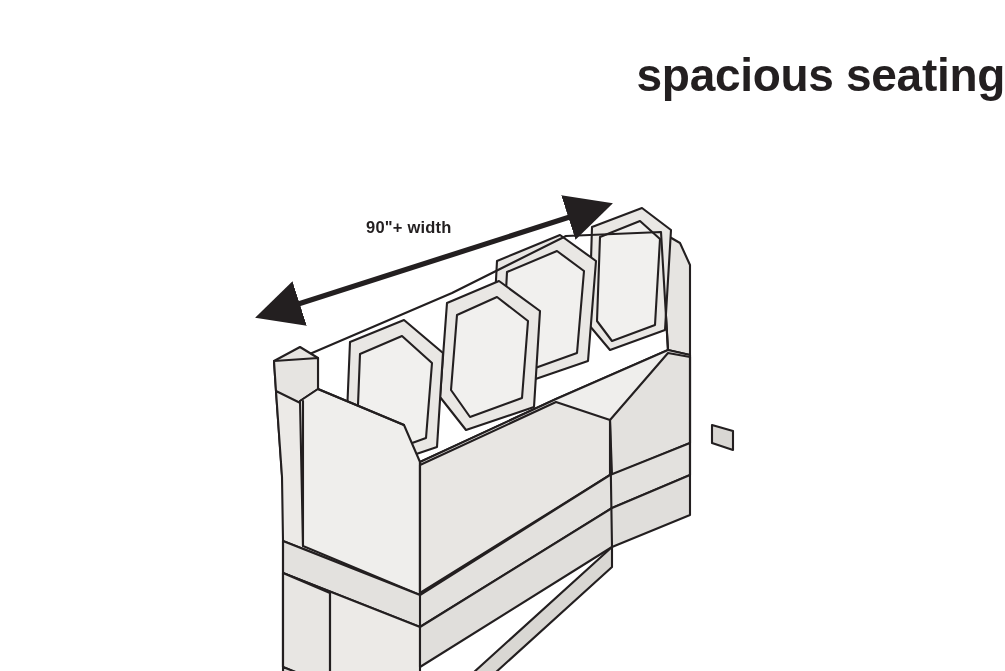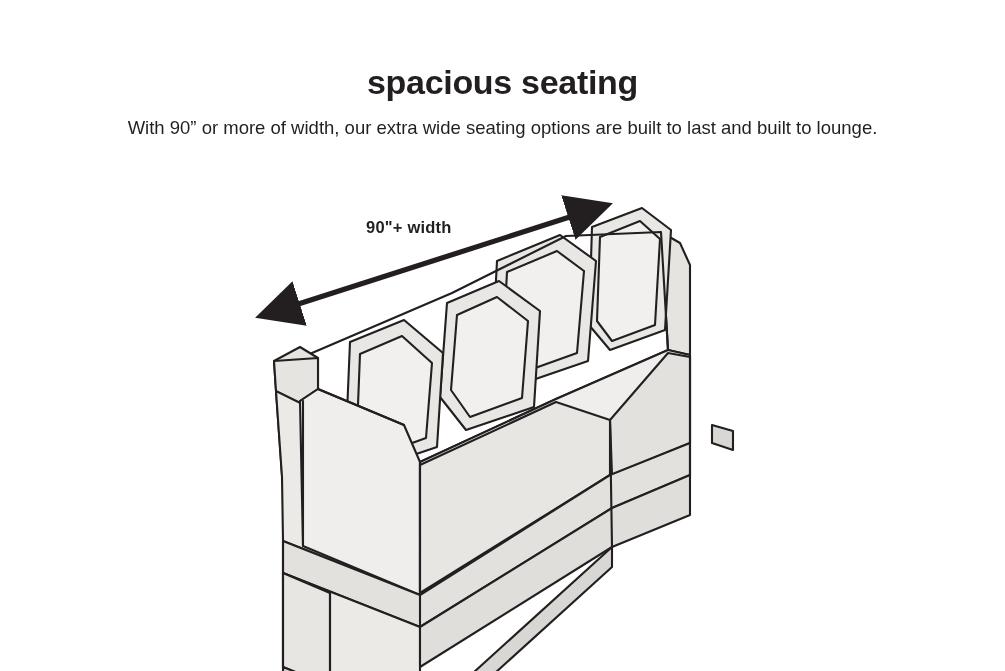--- a/index.html
+++ b/index.html
@@ -16,25 +16,25 @@
     position: relative;
   }
   .page {
     position: relative;
     width: 1005px;
     height: 671px;
     background: #ffffff;
   }
   .headline {
     position: absolute;
-    top: 64px;
+    top: 50px;
     left: 0;
     width: 1005px;
-    text-align: center;
-    font-size: 34px;
+    text-align: right;
+    font-size: 46px;
     font-weight: bold;
     letter-spacing: -0.3px;
     color: #231f20;
     line-height: 1.1;
   }
   .subcopy {
     position: absolute;
     top: 115px;
     left: 50%;
     transform: translateX(-50%);
@@ -66,21 +66,20 @@
   svg { display: block; }
 </style>
 </head>
 <body>
 
 <div class="page">
 
   <div class="headline">spacious seating</div>
 
   <div class="subcopy">
-    <span>With 90” or more of width, our extra wide seating options are built to last and built to lounge.</span>
   </div>
 
   <div class="dim-label">90"+ width</div>
 
   <div class="illustration">
     <svg width="1005" height="496" viewBox="0 0 1005 496" xmlns="http://www.w3.org/2000/svg">
 
       <defs>
         <marker id="arrowEnd" markerWidth="9" markerHeight="9" refX="7.2" refY="4.5" orient="auto">
           <path d="M0,0 L9,4.5 L0,9 Z" fill="#231f20"></path>

